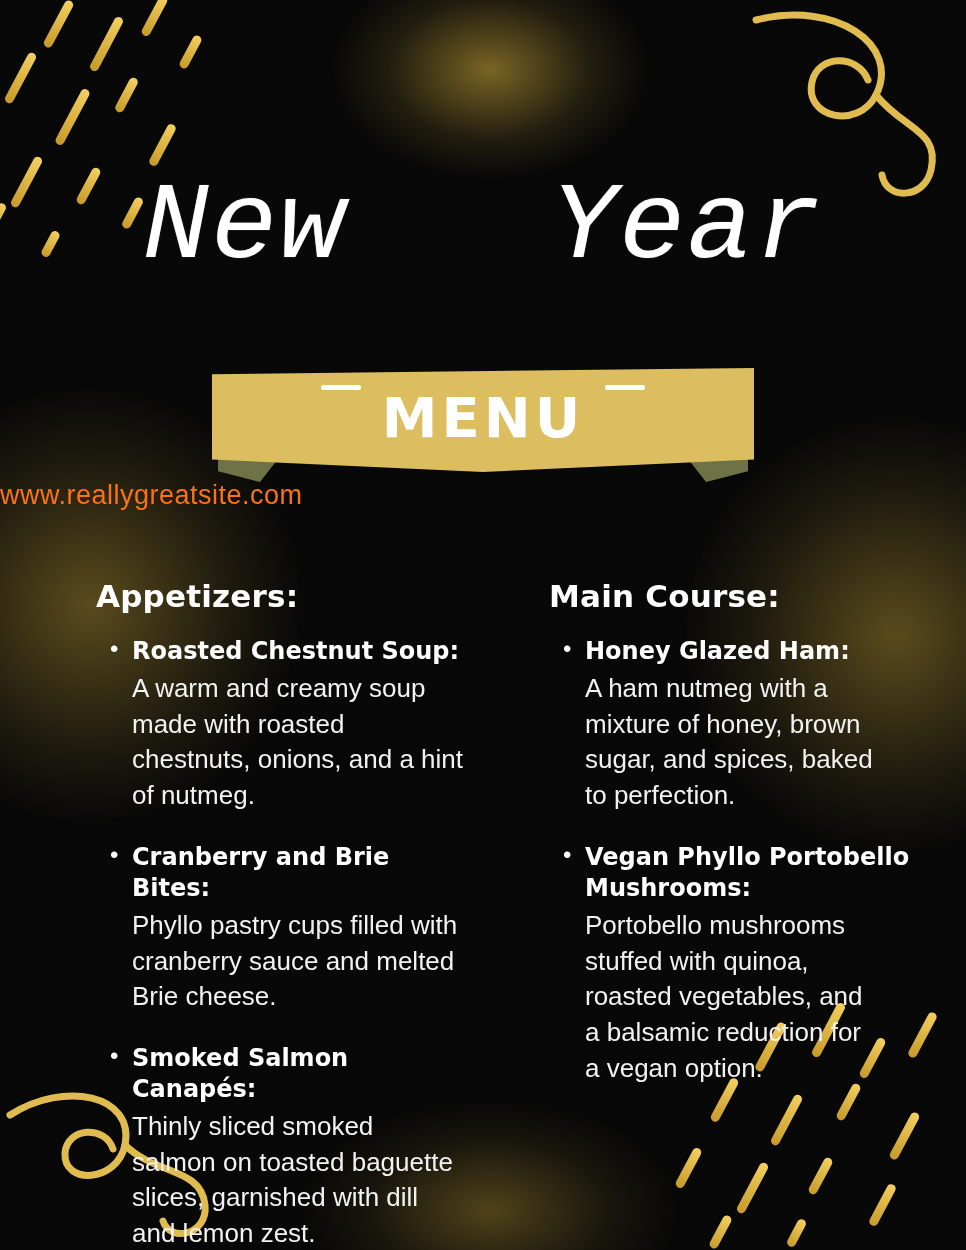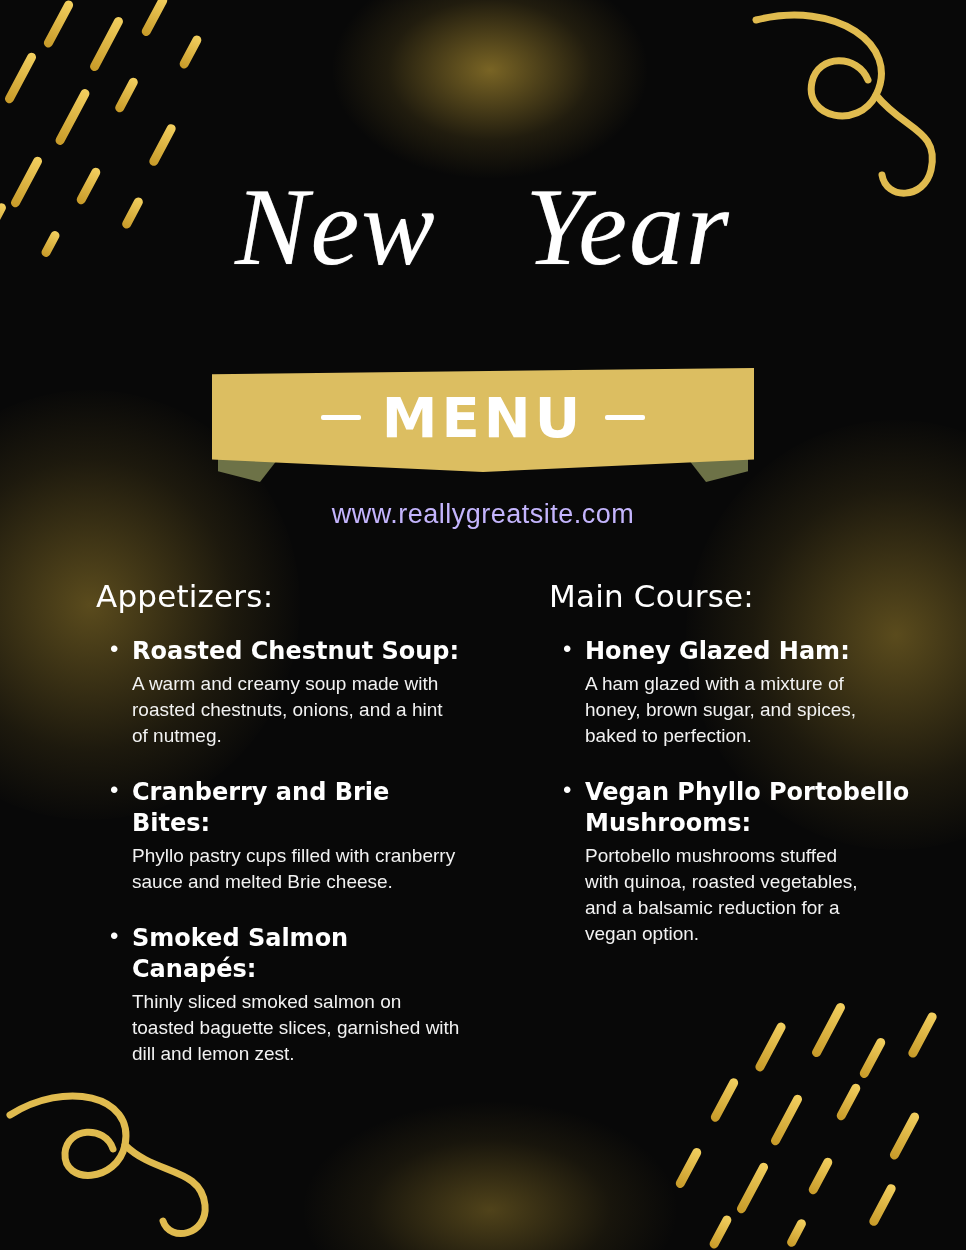--- a/index.html
+++ b/index.html
@@ -45,21 +45,21 @@
     pointer-events: none;
   }
 
   
   .title {
     position: absolute;
     top: 170px;
     left: 0;
     width: 100%;
     text-align: center;
-    font-family: Liberation Serif, serif;
+    font-family: Liberation Mono, monospace;
     font-style: italic;
     font-size: 110px;
     line-height: 1.05;
     color: #ffffff;
     letter-spacing: 2px;
     text-shadow: 0 0 1px rgba(255,255,255,0.5);
   }
 
   .ribbon-wrap {
     position: absolute;
@@ -85,67 +85,67 @@
     width: 542px;
     height: 104px;
     background: #dcbe61;
     clip-path: polygon(0 6%, 100% 0%, 100% 88%, 50% 100%, 0 88%);
     display: flex;
     align-items: center;
     justify-content: center;
   }
   .ribbon-inner {
     display: flex;
-    align-items: center;
+    align-items: flex-start;
     gap: 21px;
     margin-top: -6px;
   }
   .ribbon-dash {
     width: 40px;
     height: 5px;
     background: #ffffff;
     border-radius: 2px;
   }
   .ribbon-text {
     font-family: "DejaVu Sans", sans-serif;
     font-weight: bold;
     font-size: 56px;
     letter-spacing: 4px;
     color: #ffffff;
   }
 
   .website {
     position: absolute;
-    top: 499px;
+    top: 480px;
     left: 0;
     width: 100%;
-    text-align: center;
+    text-align: left;
     font-size: 27px;
-    color: #c4b5fd;
+    color: #f97316;
     letter-spacing: 0.5px;
   }
 
   
   .columns {
     position: absolute;
     top: 578px;
     left: 0;
     width: 966px;
     display: flex;
   }
   .col {
     width: 483px;
     box-sizing: border-box;
   }
   .col.left { padding-left: 96px; padding-right: 20px; }
   .col.right { padding-left: 66px; padding-right: 20px; }
 
   .col-title {
     font-family: "DejaVu Sans", sans-serif;
-    font-weight: normal;
+    font-weight: bold;
     font-size: 31px;
     color: #ffffff;
     letter-spacing: 0.2px;
     margin: 0 0 22px 0;
   }
 
   ul.items {
     list-style: none;
     margin: 0;
     padding: 0;
@@ -168,21 +168,21 @@
     display: block;
     font-family: "DejaVu Sans", sans-serif;
     font-weight: bold;
     font-size: 24px;
     line-height: 1.28;
     color: #ffffff;
     margin-bottom: 4px;
   }
   .item-desc {
     display: block;
-    font-size: 19px;
+    font-size: 26px;
     line-height: 1.38;
     color: #f2f2f2;
     font-weight: normal;
   }
   .left .item-desc { max-width: 340px; }
   .right .item-desc { max-width: 290px; }
   .left li:nth-child(2) .item-desc,
   .left li:nth-child(3) .item-desc { max-width: 340px; }
 </style>
 </head>
@@ -277,21 +277,21 @@
           <span class="item-desc">Thinly sliced smoked salmon on toasted baguette slices, garnished with dill and lemon zest.</span>
         </li>
       </ul>
     </div>
 
     <div class="col right">
       <h2 class="col-title">Main Course:</h2>
       <ul class="items">
         <li>
           <span class="item-name">Honey Glazed Ham:</span>
-          <span class="item-desc">A ham glazed with a mixture of honey, brown sugar, and spices, baked to perfection.</span>
+          <span class="item-desc">A ham nutmeg with a mixture of honey, brown sugar, and spices, baked to perfection.</span>
         </li>
         <li>
           <span class="item-name">Vegan Phyllo Portobello Mushrooms:</span>
           <span class="item-desc">Portobello mushrooms stuffed with quinoa, roasted vegetables, and a balsamic reduction for a vegan option.</span>
         </li>
       </ul>
     </div>
 
   </div>
 </div>

